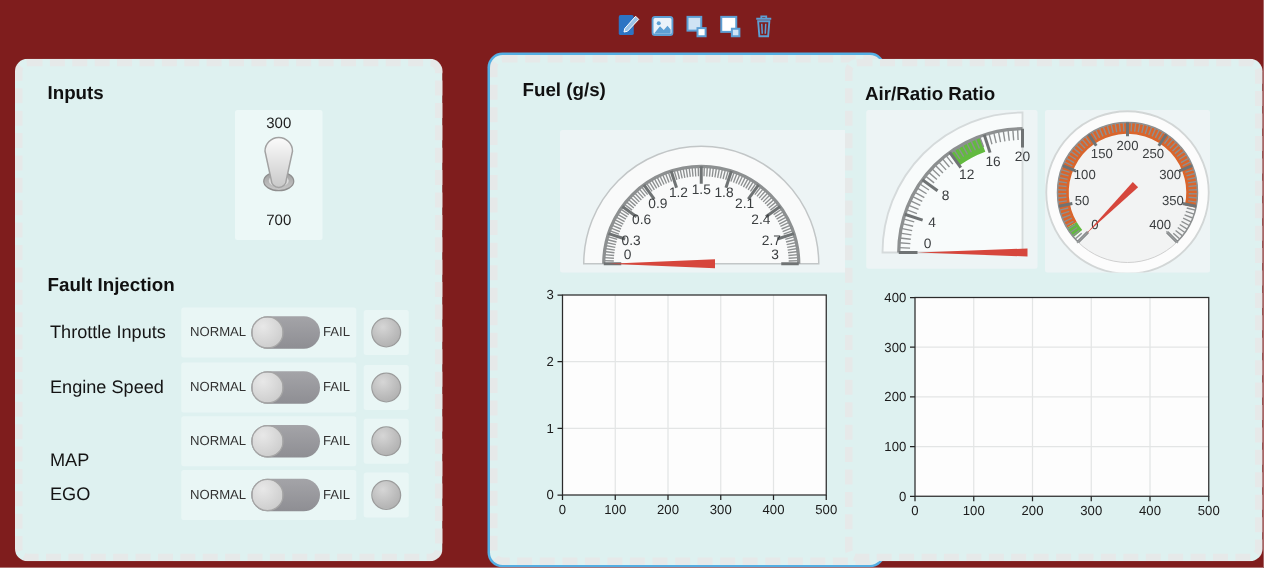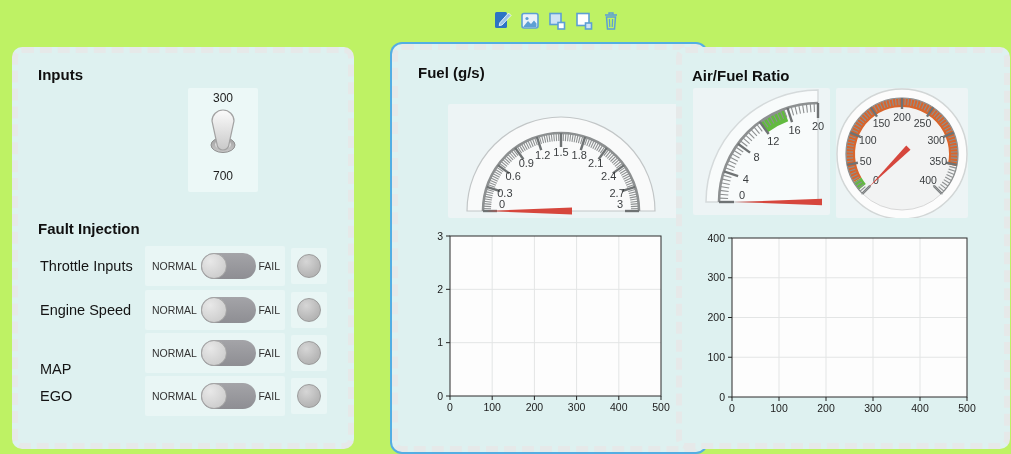--- a/index.html
+++ b/index.html
@@ -1,16 +1,16 @@
 <!DOCTYPE html>
 <html><head>
 <meta charset="utf-8">
 <style>
   html,body{margin:0;padding:0;}
-  .stage{position:relative;width:1011px;height:454px;background:#bef264;overflow:hidden;
+  .stage{position:relative;width:1011px;height:454px;background:#7f1d1d;overflow:hidden;
          font-family:"Liberation Sans",sans-serif;}
   svg text{font-family:"Liberation Sans",sans-serif;}
 
   
   .toolbar{position:absolute;left:492px;top:8px;display:flex;gap:5px;}
   .tool-btn{width:22px;height:26px;display:flex;align-items:center;justify-content:center;
             border-radius:3px;cursor:pointer;}
 
   
   .panel{position:absolute;background:#def1f0;border:6px dashed #e6e9e9;border-radius:10px;}
@@ -317,21 +317,21 @@
         <line x1="32" y1="64.33333333333334" x2="243" y2="64.33333333333334" stroke="#e3e5e5" stroke-width="1"></line>
         <line x1="28" y1="64.33333333333334" x2="32" y2="64.33333333333334" stroke="#222" stroke-width="1"></line>
         <text x="25" y="67.83333333333334" text-anchor="end" font-size="10.5" fill="#1b1b1b">2</text>
         <line x1="28" y1="11" x2="32" y2="11" stroke="#222" stroke-width="1"></line>
         <text x="25" y="14.5" text-anchor="end" font-size="10.5" fill="#1b1b1b">3</text>
         <rect x="32" y="11" width="211" height="160" fill="none" stroke="#2b2b2b" stroke-width="1"></rect>
       </svg>
   </section>
 
   <section class="panel" id="air-fuel-panel">
-    <h2 class="panel-title" style="left:10px;top:2px;">Air/Fuel Ratio</h2>
+    <h2 class="panel-title" style="left:10px;top:2px;">Air/Ratio Ratio</h2>
     <div class="gauge-card" id="afr-quarter-card">
       <svg id="afr-quarter-gauge" viewBox="0 0 137 127" width="137" height="127">
           <path d="M 13 114 A 112 112 0 0 1 125 2 L 125 114 Z" fill="#f8fbfb" stroke="#d5dadb" stroke-width="1.5"></path>
           <path d="M 70.62986416294623 39.16592802031737 A 92.5 92.5 0 0 1 92.98417222033186 27.217301427170227" fill="none" stroke="#62ba3f" stroke-width="13"></path>
           <path d="M 26 114.00000000000001 A 99 99 0 0 1 124.99999999999999 15" fill="none" stroke="#8d9091" stroke-width="2.6"></path>
           <line x1="26" y1="114.00000000000001" x2="41" y2="114.00000000000001" stroke="#6f7374" stroke-width="2.4"></line>
           <line x1="26.07632541216843" y1="110.11327823985224" x2="35.06938673833494" y2="110.46661658168385" stroke="#8d9091" stroke-width="1.1"></line>
           <line x1="26.305183960420337" y1="106.23254952294336" x2="35.277439964018484" y2="106.93868138449396" stroke="#8d9091" stroke-width="1.1"></line>
           <line x1="26.686222761462304" y1="102.3637976516741" x2="35.62383887405663" y2="103.42163422879464" stroke="#8d9091" stroke-width="1.1"></line>
           <line x1="27.218854281081363" y1="98.51298796101716" x2="36.108049346437596" y2="99.92089814637923" stroke="#8d9091" stroke-width="1.1"></line>

